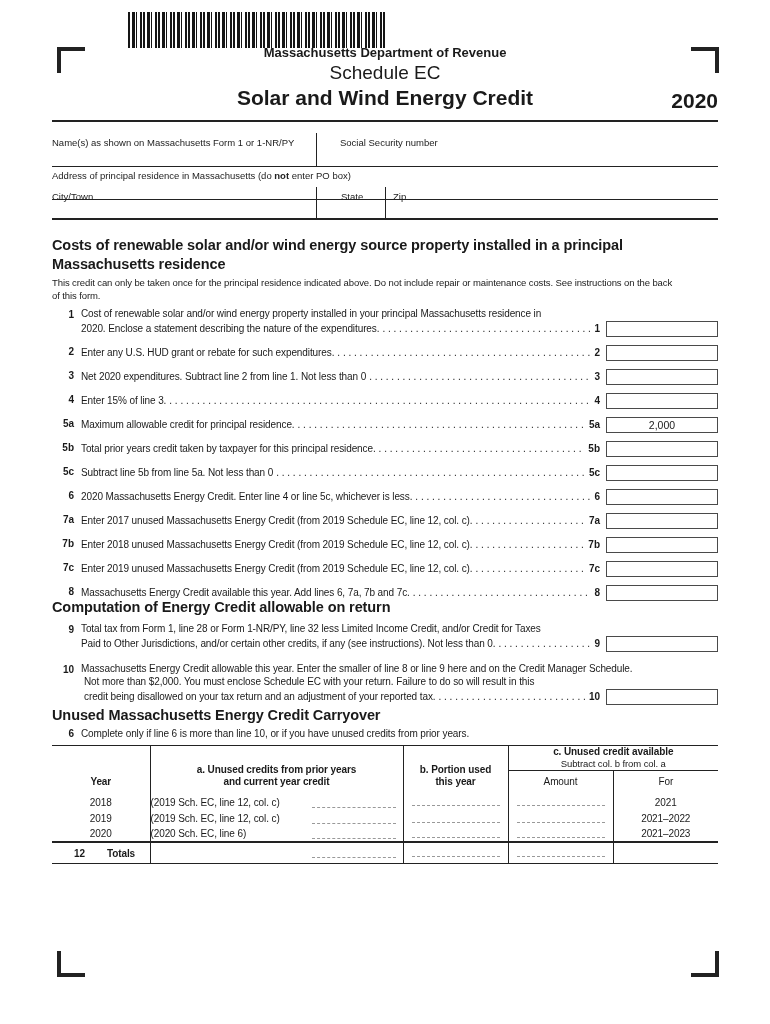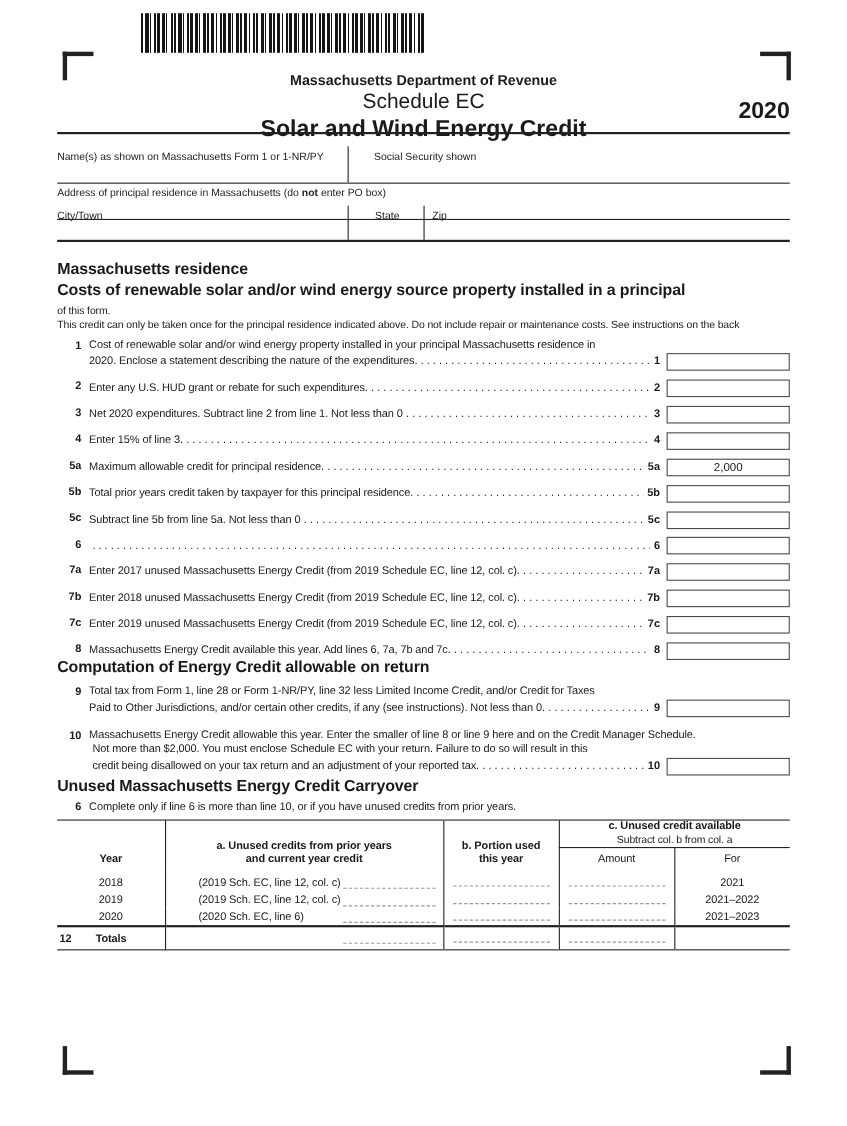--- a/index.html
+++ b/index.html
@@ -10,21 +10,21 @@
   .crop{position:absolute;width:24px;height:22px;}
   .crop.tl{left:57px;top:47px;border-top:4px solid #222;border-left:4px solid #222;}
   .crop.tr{left:691px;top:47px;border-top:4px solid #222;border-right:4px solid #222;}
   .crop.bl{left:57px;top:951px;border-bottom:4px solid #222;border-left:4px solid #222;}
   .crop.br{left:691px;top:951px;border-bottom:4px solid #222;border-right:4px solid #222;}
 
   .barcode{position:absolute;left:128px;top:12px;width:258px;height:36px;
     background:repeating-linear-gradient(90deg,#151515 0 2px,#fff 2px 4px,#151515 4px 7px,#fff 7px 8px,#151515 8px 9px,#fff 9px 12px,#151515 12px 14px,#fff 14px 15px);}
 
   .hdr{position:absolute;left:0;top:46px;width:100%;text-align:center;line-height:1.15;}
-  .hdr-agency{font-size:13px;font-weight:bold;margin-top:20px;}
+  .hdr-agency{font-size:13px;font-weight:bold;}
   .hdr-schedule{font-size:19px;margin-top:1px;}
   .hdr-title{font-size:21px;font-weight:bold;margin-top:2px;}
   .hdr-year{position:absolute;right:52px;top:89px;font-size:21px;font-weight:bold;}
 
   
   .rule-top{position:absolute;left:52px;top:120px;width:666px;height:2px;background:#222;}
   .frow{position:absolute;left:52px;width:666px;margin-top:11px;}
   .frow1{top:122px;height:33px;border-bottom:1px solid #222;}
   .frow2{top:155px;height:33px;border-bottom:1px solid #222;}
   .frow3{top:176px;height:31px;border-bottom:2px solid #222;}
@@ -65,30 +65,30 @@
   table.carry th,table.carry td{padding:0;font-size:10px;letter-spacing:-0.1px;}
   .bL{border-left:1px solid #222;}
   thead th{vertical-align:bottom;padding-bottom:3px;font-weight:bold;line-height:12px;}
   th.c-head{vertical-align:top;border-bottom:1px solid #222;padding-top:3px;padding-bottom:2px;height:24px;}
   th.c-head .sub{font-weight:normal;font-size:9.5px;}
   thead tr.h2 th{height:17px;font-weight:normal;}
   tbody td{height:15px;vertical-align:middle;}
   tbody tr.r1 td{padding-top:5px;height:18px;}
   td.cYear{text-align:center;}
   td.cA{padding-left:8px;}
-  .cA-in{display:flex;justify-content:space-between;align-items:flex-end;padding-right:7px;padding-left:30px;}
+  .cA-in{display:flex;justify-content:space-between;align-items:flex-end;padding-right:7px;}
   .cA-in .src{white-space:nowrap;}
   td.cB,td.cAmt{text-align:center;}
   td.cFor{text-align:center;}
   .u{display:inline-block;height:9px;border-bottom:1px dashed #999;}
   .uA{width:84px;}
   .uB{width:88px;}
   .uC{width:88px;}
   tr.totals td{border-top:2px solid #222;height:20px;}
-  .tot-in{display:flex;align-items:center;padding-left:2px;font-weight:bold;}
+  .tot-in{display:flex;align-items:center;padding-left:2px;font-weight:bold;margin-left:20px;}
   .tot-in .tlabel{margin-left:22px;}
   .cA-tot{display:flex;justify-content:flex-end;padding-right:7px;}
 </style>
 </head>
 <body>
 
 <div class="page">
 
   <div class="crop tl"></div>
   <div class="crop tr"></div>
@@ -102,21 +102,21 @@
     <div class="hdr-schedule">Schedule EC</div>
     <div class="hdr-title">Solar and Wind Energy Credit</div>
   </div>
   <div class="hdr-year">2020</div>
 
   <div class="rule-top"></div>
 
   <div class="frow frow1">
     <span class="flabel" style="left:0;">Name(s) as shown on Massachusetts Form 1 or 1-NR/PY</span>
     <span class="vdiv" style="left:264px;"></span>
-    <span class="flabel" style="left:288px;">Social Security shown</span>
+    <span class="flabel" style="left:288px;">Social Security number</span>
     <div class="fentry" style="right:402px;"></div>
     <div class="fentry" style="left:266px;"></div>
   </div>
 
   <div class="frow frow2">
     <span class="flabel" style="left:0;"><span>Address of principal residence in Massachusetts (do </span><b>not</b><span> enter PO box)</span></span>
     <div class="fentry"></div>
   </div>
 
   <div class="frow frow3">
@@ -125,26 +125,26 @@
     <span class="flabel" style="left:289px;">State</span>
     <span class="vdiv" style="left:333px;"></span>
     <span class="flabel" style="left:341px;">Zip</span>
     <div class="fentry" style="right:402px;"></div>
     <div class="fentry" style="left:266px;width:66px;"></div>
     <div class="fentry" style="left:335px;"></div>
   </div>
 
   <div class="section sec-costs">
     <div class="sec-title">
+      <div>Costs of renewable solar and/or wind energy source property installed in a principal</div>
       <div>Massachusetts residence</div>
-      <div>Costs of renewable solar and/or wind energy source property installed in a principal</div>
     </div>
     <div class="intro">
+      <div>This credit can only be taken once for the principal residence indicated above. Do not include repair or maintenance costs. See instructions on the back</div>
       <div>of this form.</div>
-      <div>This credit can only be taken once for the principal residence indicated above. Do not include repair or maintenance costs. See instructions on the back</div>
     </div>
     <div class="items">
 
       <div class="fl">
         <div class="fl-num">1</div>
         <div class="fl-body">
           <div class="fl-text">Cost of renewable solar and/or wind energy property installed in your principal Massachusetts residence in</div>
           <div class="fl-lastrow">
             <span class="fl-text">2020. Enclose a statement describing the nature of the expenditures.</span>
             <span class="leader"></span>
@@ -223,20 +223,21 @@
           <span class="fl-num2">5c</span>
           <span class="fl-box"></span>
         </div>
           </div>
       </div>
 
       <div class="fl">
         <div class="fl-num">6</div>
         <div class="fl-body">
             <div class="fl-lastrow">
+          <span class="fl-text">2020 Massachusetts Energy Credit. Enter line 4 or line 5c, whichever is less.</span>
           <span class="leader"></span>
           <span class="fl-num2">6</span>
           <span class="fl-box"></span>
         </div>
           </div>
       </div>
 
       <div class="fl gap">
         <div class="fl-num">7a</div>
         <div class="fl-body">

